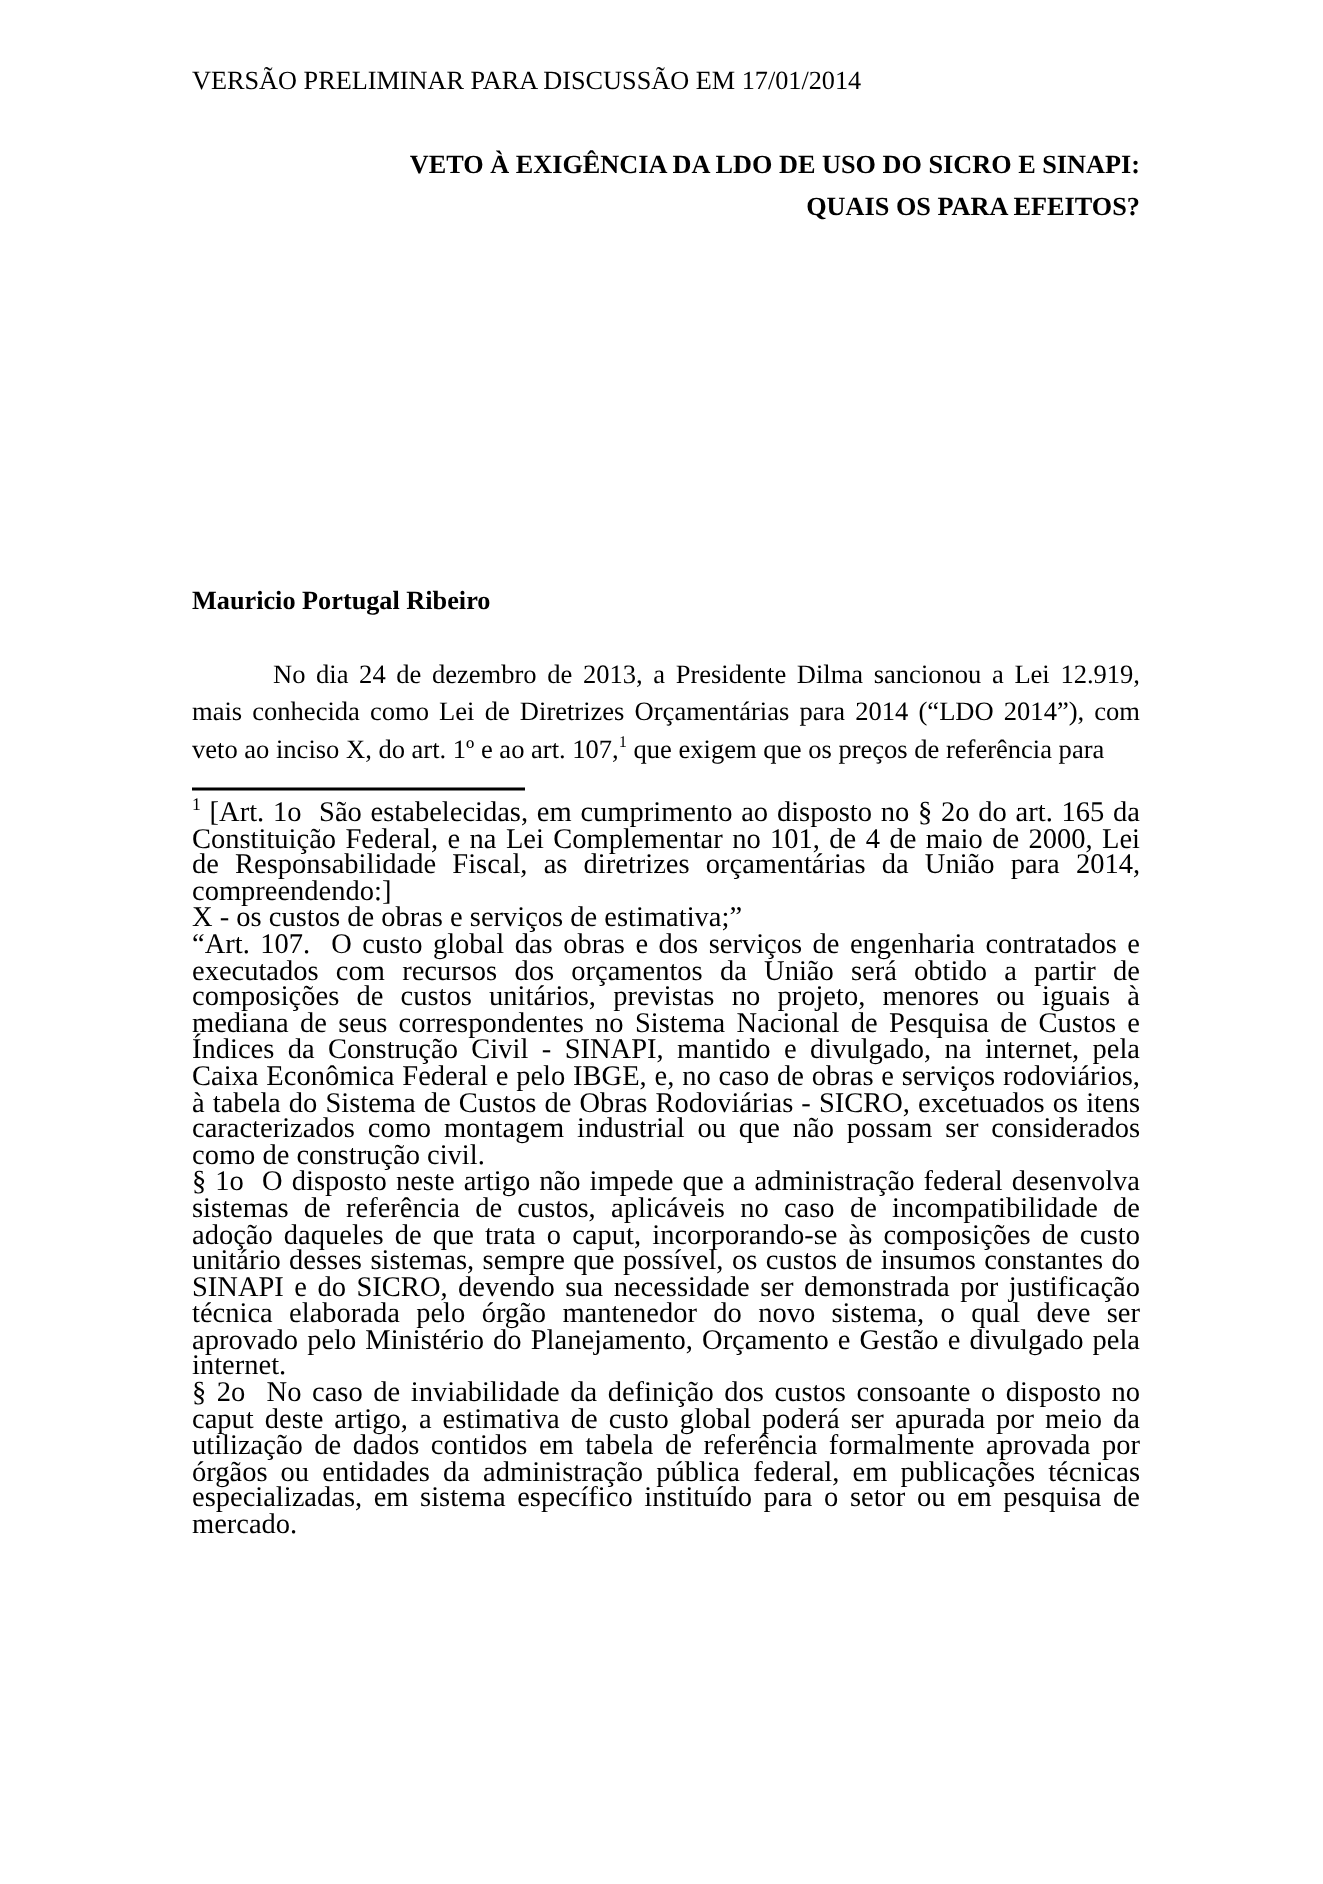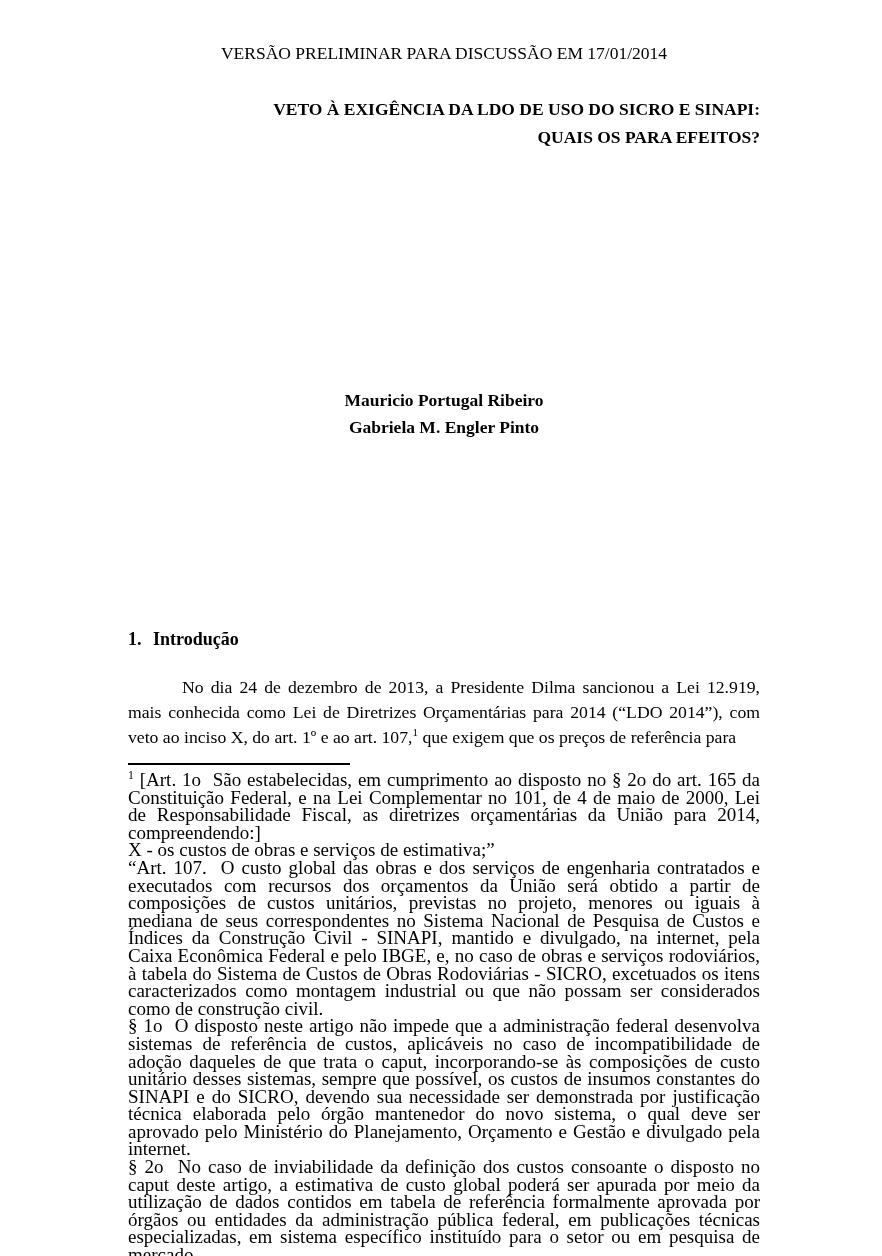--- a/index.html
+++ b/index.html
@@ -16,37 +16,37 @@
   }
   .page {
     box-sizing: border-box;
     width: 882px;
     height: 1256px;
     padding: 0 122px 0 128px;
     background: #ffffff;
   }
   .doc-header {
     margin-top: 42px;
-    text-align: center;
+    text-align: left;
     font-size: 17.5px;
     line-height: 22px;
     white-space: nowrap;
   }
   .title {
     margin: 31px 0 0 0;
     font-size: 17.5px;
     font-weight: bold;
     line-height: 28px;
     text-align: right;
   }
   .title-line { display: block; }
   .title-line.first { text-indent: 53px; }
   .authors {
     margin-top: 236px;
-    text-align: center;
+    text-align: left;
     font-size: 17.5px;
     font-weight: bold;
     line-height: 27px;
   }
   .section-heading {
     margin-top: 186px;
     font-size: 18px;
     font-weight: bold;
     line-height: 25px;
   }
@@ -87,24 +87,22 @@
 
   <div class="doc-header">VERSÃO PRELIMINAR PARA DISCUSSÃO EM 17/01/2014</div>
 
   <h1 class="title">
       <span class="title-line first">VETO À EXIGÊNCIA DA LDO DE USO DO SICRO E SINAPI:</span>
       <span class="title-line">QUAIS OS PARA EFEITOS?</span>
     </h1>
 
   <div class="authors">
     <div>Mauricio Portugal Ribeiro</div>
-    <div>Gabriela M. Engler Pinto</div>
   </div>
 
-  <div class="section-heading"><span class="sec-num">1.</span><span>Introdução</span></div>
 
   <p class="body-para"><span>No dia 24 de dezembro de 2013, a Presidente Dilma sancionou a Lei 12.919, mais conhecida como Lei de Diretrizes Orçamentárias para 2014 (“LDO 2014”), com veto ao inciso X, do art. 1º e ao art. 107,</span><sup class="fnref">1</sup><span> que exigem que os preços de referência para</span></p>
 
   <div class="footnote-sep"></div>
 
   <div class="footnotes">
     <div class="fn-seg"><sup class="fnref">1</sup><span> [Art. 1o&nbsp; São estabelecidas, em cumprimento ao disposto no § 2o do art. 165 da Constituição Federal, e na Lei Complementar no 101, de 4 de maio de 2000, Lei de Responsabilidade Fiscal, as diretrizes orçamentárias da União para 2014, compreendendo:]</span></div>
     <div class="fn-seg">X - os custos de obras e serviços de estimativa;”</div>
     <div class="fn-seg">“Art. 107.&nbsp; O custo global das obras e dos serviços de engenharia contratados e executados com recursos dos orçamentos da União será obtido a partir de composições de custos unitários, previstas no projeto, menores ou iguais à mediana de seus correspondentes no Sistema Nacional de Pesquisa de Custos e Índices da Construção Civil - SINAPI, mantido e divulgado, na internet, pela Caixa Econômica Federal e pelo IBGE, e, no caso de obras e serviços rodoviários, à tabela do Sistema de Custos de Obras Rodoviárias - SICRO, excetuados os itens caracterizados como montagem industrial ou que não possam ser considerados como de construção civil.</div>
     <div class="fn-seg">§ 1o&nbsp; O disposto neste artigo não impede que a administração federal desenvolva sistemas de referência de custos, aplicáveis no caso de incompatibilidade de adoção daqueles de que trata o caput, incorporando-se às composições de custo unitário desses sistemas, sempre que possível, os custos de insumos constantes do SINAPI e do SICRO, devendo sua necessidade ser demonstrada por justificação técnica elaborada pelo órgão mantenedor do novo sistema, o qual deve ser aprovado pelo Ministério do Planejamento, Orçamento e Gestão e divulgado pela internet.</div>

